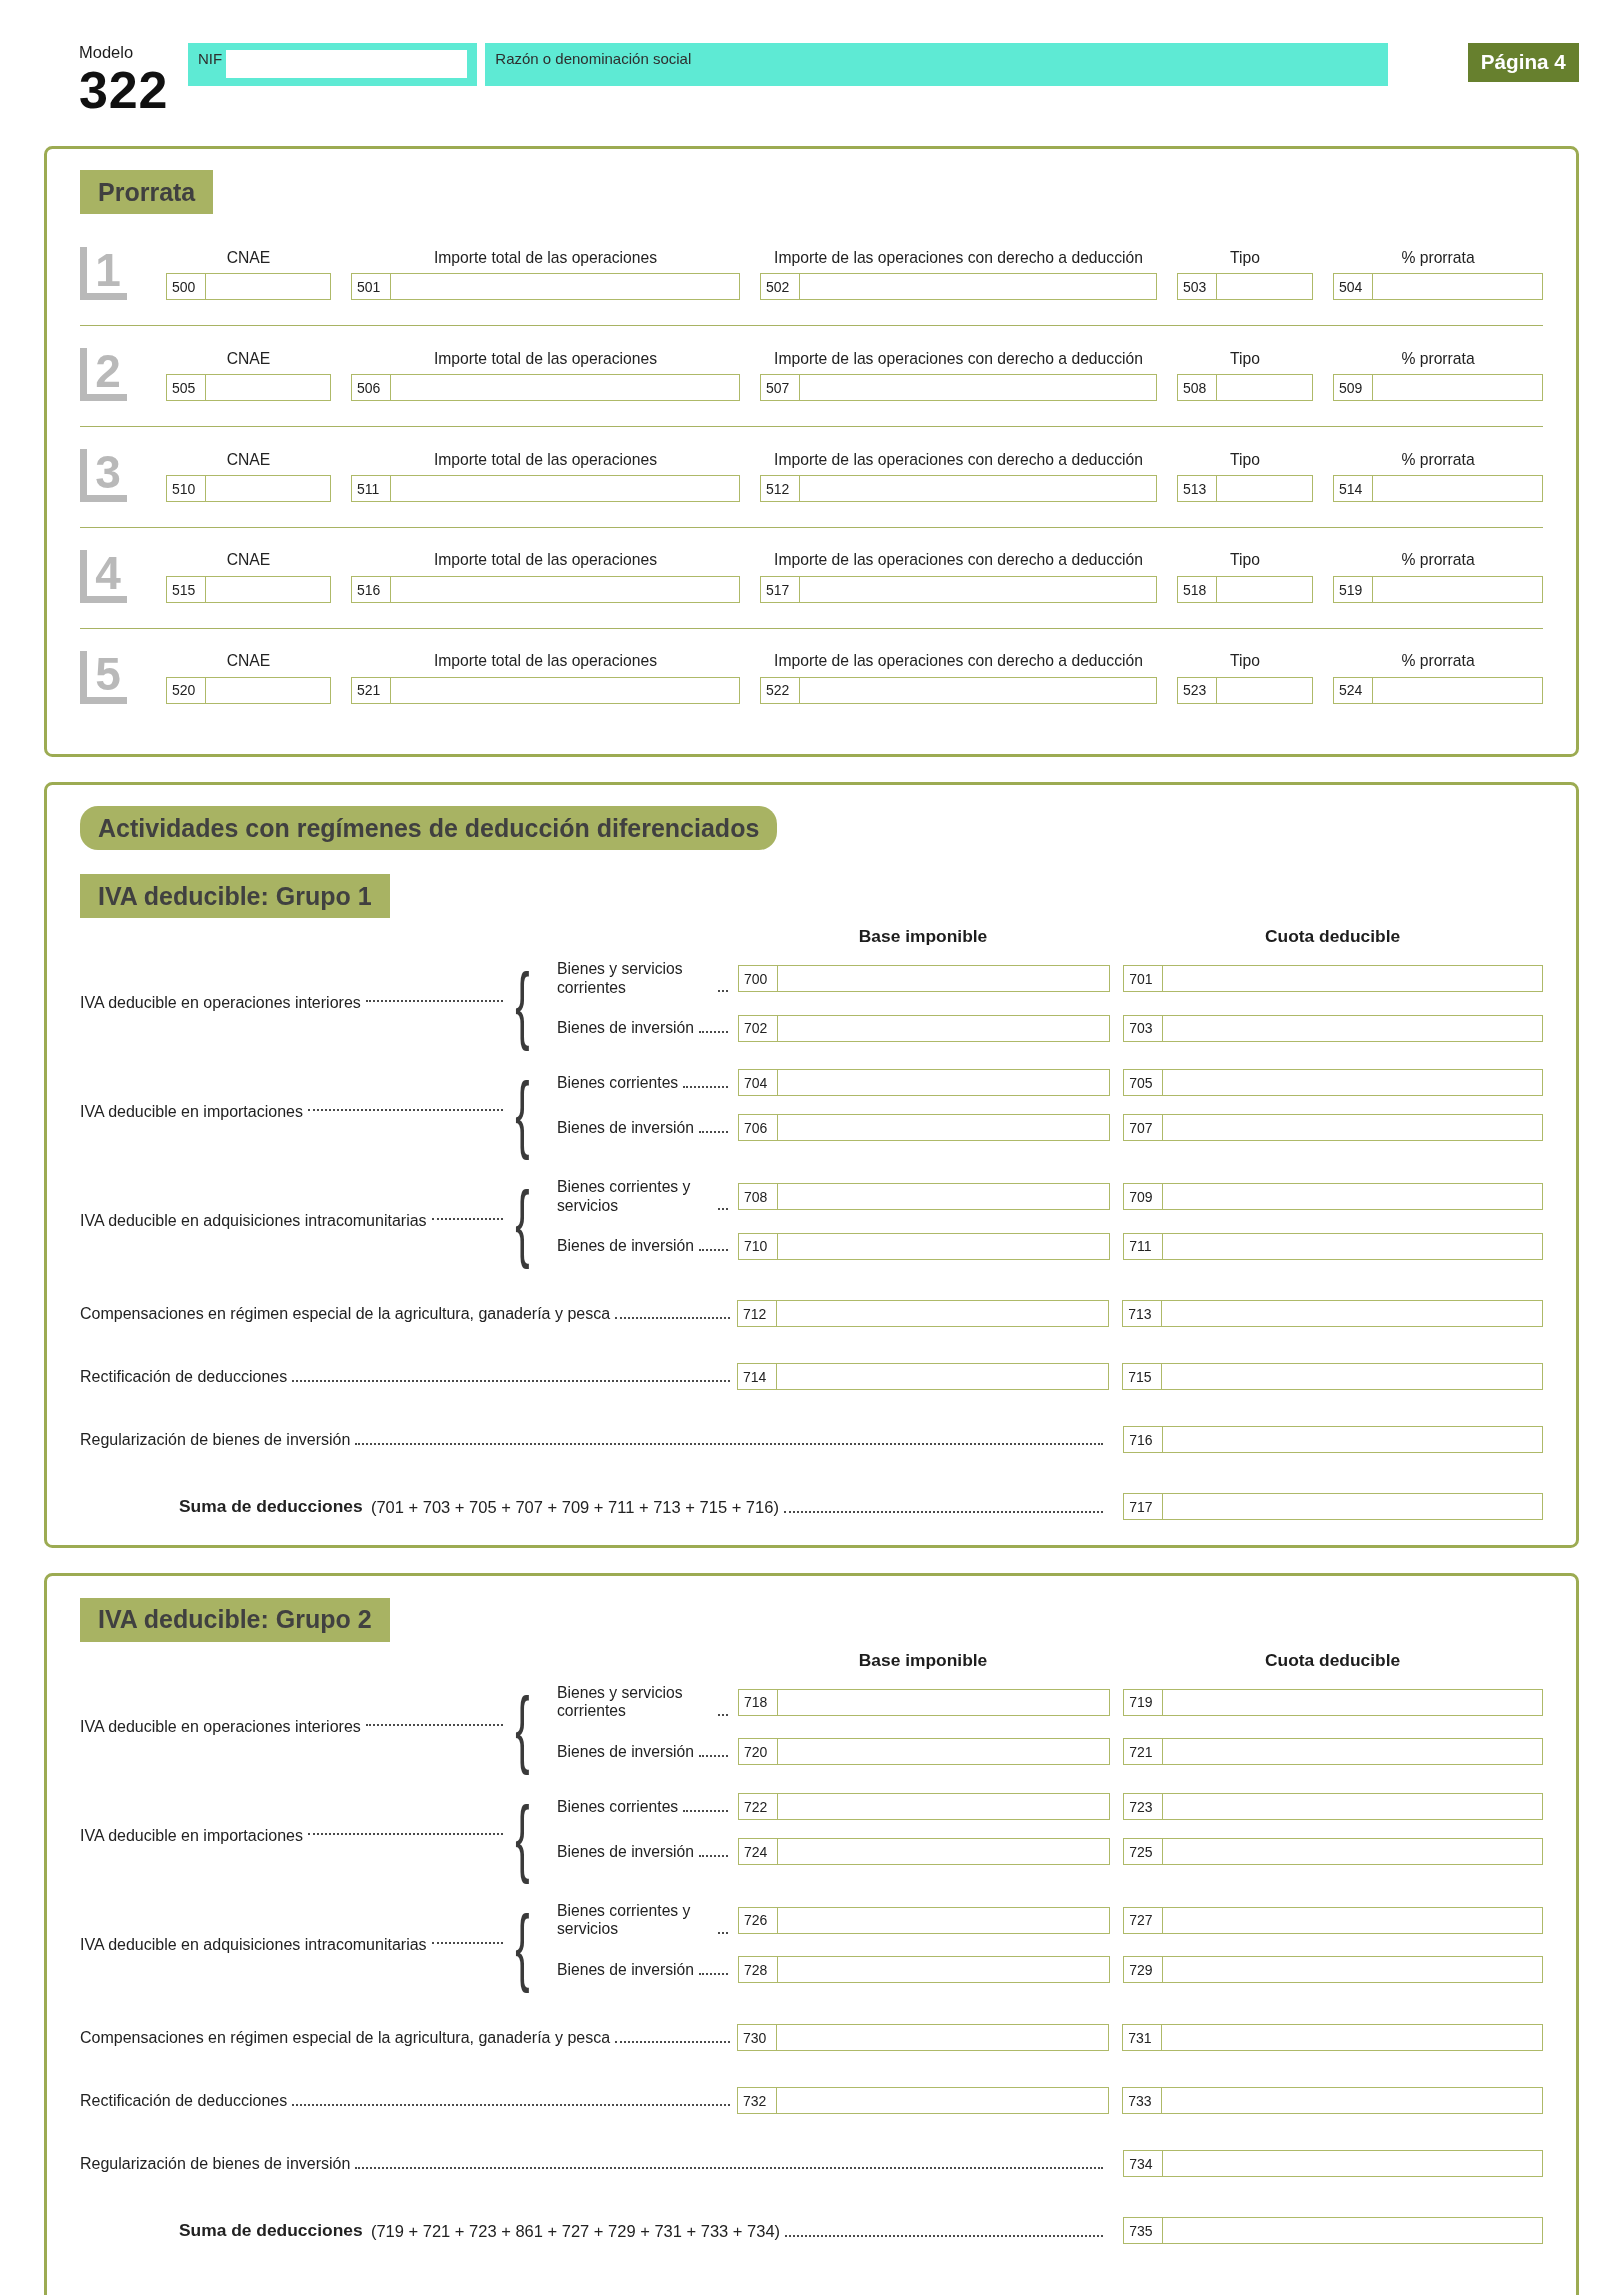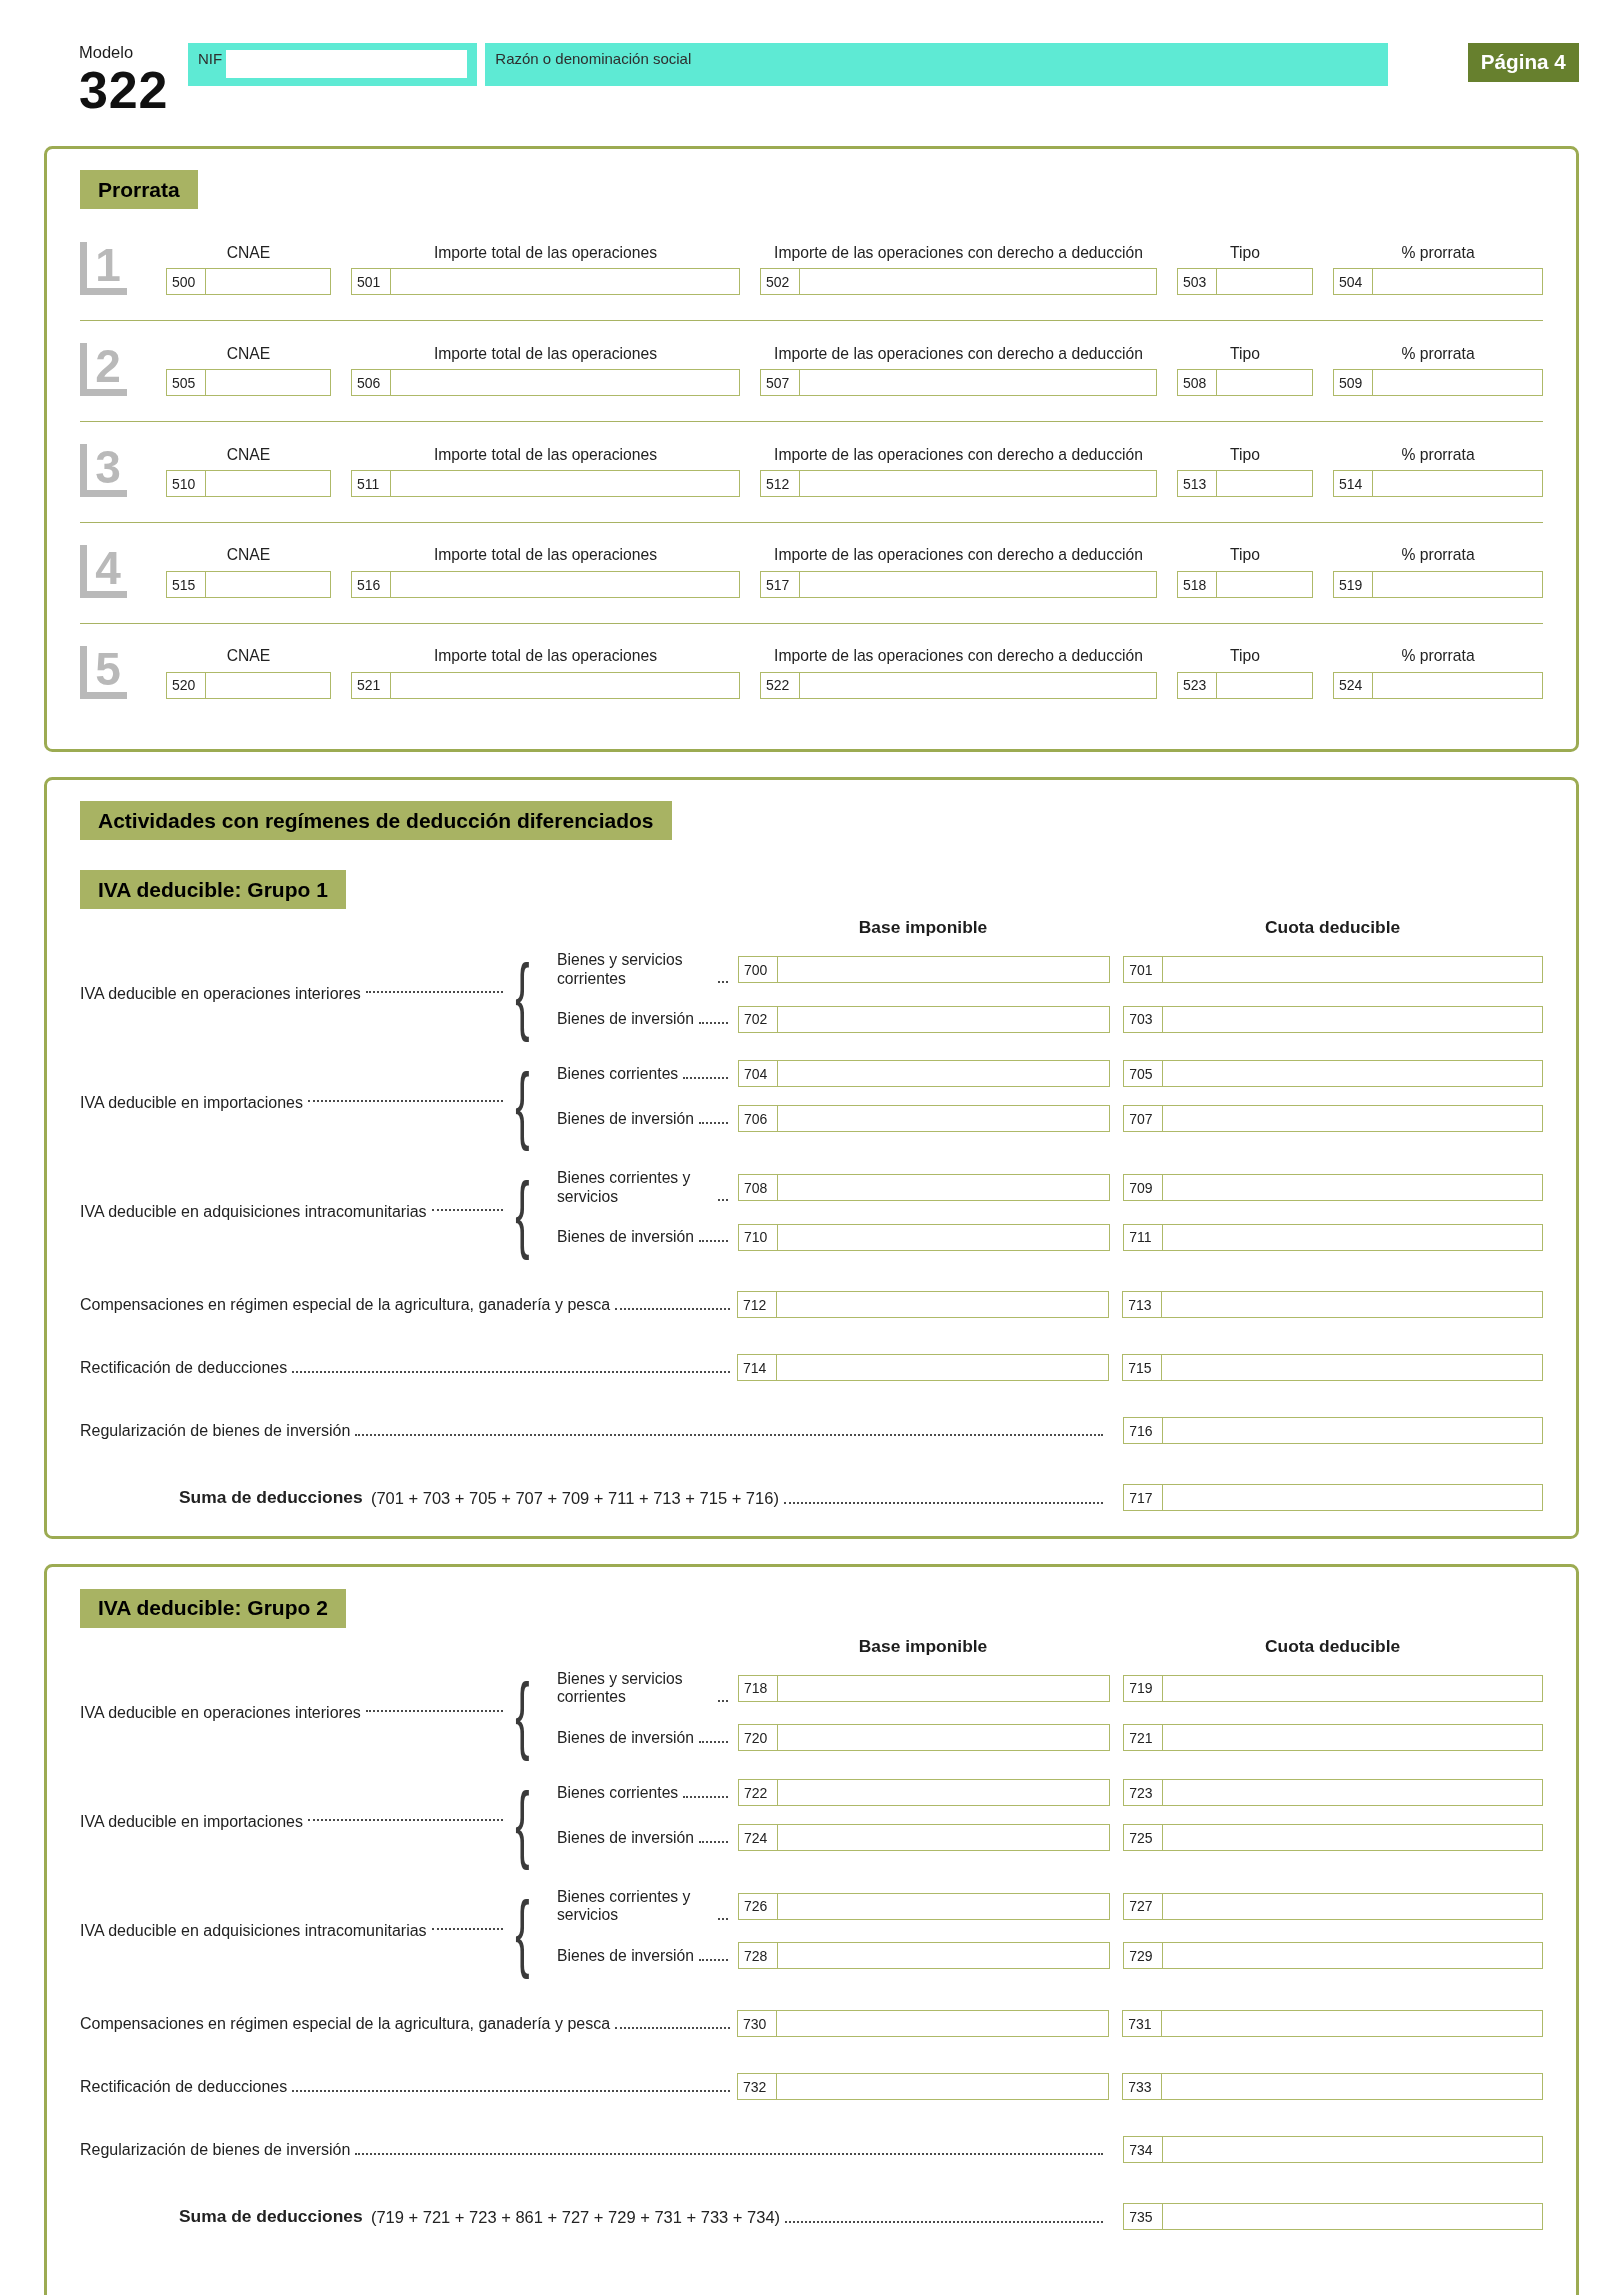--- a/index.html
+++ b/index.html
@@ -16,22 +16,22 @@
   .band { background: #5eead4; padding: 6.6px 10px 8.3px; display: flex; flex-direction: row; gap: 4.1px; }
   .band-label { font-size: 15px; color: #2e2e2e; }
   .band-input { background: #fff; height: 28px; }
   .band-nif { width: 289px; }
   .band-nif .band-input { width: 270px; }
   .band-razon { width: 903px; margin-left: 8.3px; }
   .page-badge { margin-left: auto; background: #67802e; color: #fff; font-size: 20.7px; font-weight: bold; padding: 7.4px 13.2px; }
 
   
   .formbox { border: 3.3px solid #9cab52; border-radius: 8.3px; padding: 21.5px 33px 25px; margin-bottom: 25px; }
-  .sec-title { display: table; background: #a8b363; color: #000000; font-weight: bold; font-size: 21px; padding: 7.4px 18px; margin-bottom: 11.6px; }
-  .sec-title.actividades { margin-bottom: 30px; }
+  .sec-title { display: table; background: #a8b363; color: #404040; font-weight: bold; font-size: 25px; padding: 7.4px 18px; margin-bottom: 11.6px; }
+  .sec-title.actividades { margin-bottom: 24px; border-radius: 18px; }
   .sec-title.grupo { margin-bottom: 6.6px; }
   .box-grupo2 { padding-bottom: 99px; }
 
   
   .prow { display: grid; grid-template-columns: 66px 165px 389px 397px 136px 1fr; column-gap: 20px; align-items: end; padding: 21.5px 0 25px; }
   .prow + .prow { border-top: 1.7px solid #a8b363; }
   .pnum { align-self: center; justify-self: start; font-size: 46px; font-weight: bold; color: #b9b9b9; line-height: 0.9; border-left: 7.4px solid #b9b9b9; border-bottom: 7.4px solid #b9b9b9; padding: 3.3px 6.6px 1.7px 8.3px; }
   .pcell { display: flex; flex-direction: column; gap: 6.6px; }
   .plabel { text-align: center; font-size: 15.7px; white-space: nowrap; }
 

